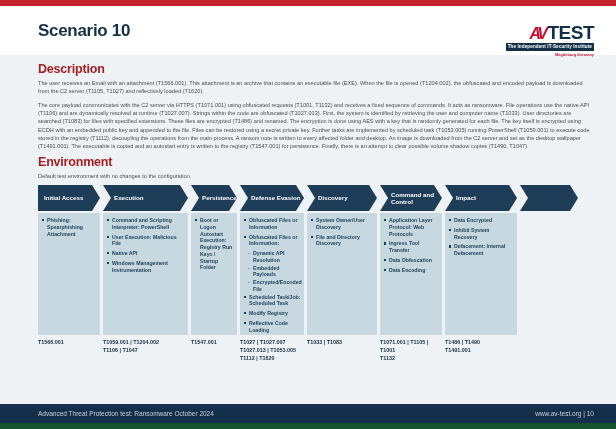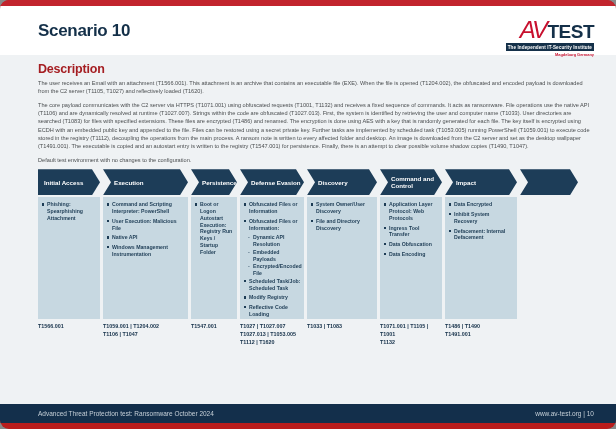--- a/index.html
+++ b/index.html
@@ -1,25 +1,25 @@
 <!DOCTYPE html>
 <html><head>
 <meta charset="utf-8">
 <style>
   html,body{margin:0;padding:0;background:#888;}
-  .page{width:616px;height:429px;background:#b91c1c;position:relative;overflow:hidden;
-        font-family:"Liberation Sans",sans-serif;border-radius:9px;-webkit-font-smoothing:antialiased;}
+  .page{width:616px;height:429px;background:#14532d;position:relative;overflow:hidden;
+        font-family:"Liberation Sans",sans-serif;-webkit-font-smoothing:antialiased;}
   .topbar{height:6px;background:#c2242d;}
   .header{height:49px;display:flex;justify-content:space-between;align-items:center;
           padding:0 22px 0 38px;background:#fff;}
   .page-title{font-size:17px;font-weight:bold;color:#143049;letter-spacing:-0.3px;}
   
   .logo{width:100px;display:flex;flex-direction:column;align-items:flex-end;margin-top:4px;}
   .logo-row{display:flex;align-items:baseline;line-height:1;}
-  .logo-av{color:#c8102e;font-weight:400;font-style:italic;font-size:24px;letter-spacing:-2.5px;padding-right:2px;}
+  .logo-av{color:#c8102e;font-weight:700;font-style:italic;font-size:16px;letter-spacing:-2.5px;padding-right:2px;}
   .logo-test{color:#143049;font-weight:900;font-size:19px;letter-spacing:-0.5px;margin-top:14px;}
   .logo-tag{background:#143049;color:#ffffff;font-size:4.6px;font-weight:bold;
             padding:1.5px 2px;margin-top:1px;white-space:nowrap;letter-spacing:0.1px;}
   .logo-loc{color:#c8102e;font-size:3.9px;margin-top:1px;font-weight:bold;}
   
   .band{height:349px;background:#eff2f4;padding:5px 40px 0 38px;box-sizing:border-box;}
   .section-heading{font-size:12.5px;font-weight:bold;color:#a51e22;letter-spacing:-0.2px;
                    margin:3px 0 2px 0;line-height:1.1;}
   .body-text{font-size:5.6px;line-height:1.5;color:#4b4e50;margin:0 0 5px 0;width:552px;}
   
@@ -71,20 +71,21 @@
       <div class="logo-loc">Magdeburg Germany</div>
     </div>
   </div>
 
   <div class="band">
 
     <div class="section-heading">Description</div>
     <p class="body-text">The user receives an Email with an attachment (T1566.001). This attachment is an archive that contains an executable file (EXE). When the file is opened (T1204.002), the obfuscated and encoded payload is downloaded from the C2 server (T1105, T1027) and reflectively loaded (T1620).</p>
     <p class="body-text">The core payload communicates with the C2 server via HTTPS (T1071.001) using obfuscated requests (T1001, T1132) and receives a fixed sequence of commands. It acts as ransomware. File operations use the native API (T1106) and are dynamically resolved at runtime (T1027.007). Strings within the code are obfuscated (T1027.013). First, the system is identified by retrieving the user and computer name (T1033). User directories are searched (T1083) for files with specified extensions. These files are encrypted (T1486) and renamed. The encryption is done using AES with a key that is randomly generated for each file. The key itself is encrypted using ECDH with an embedded public key and appended to the file. Files can be restored using a secret private key. Further tasks are implemented by scheduled task (T1053.005) running PowerShell (T1059.001) to execute code stored in the registry (T1112), decoupling the operations from the main process. A ransom note is written to every affected folder and desktop. An image is downloaded from the C2 server and set as the desktop wallpaper (T1491.001). The executable is copied and an autostart entry is written to the registry (T1547.001) for persistence. Finally, there is an attempt to clear possible volume shadow copies (T1490, T1047).</p>
 
+    <div class="section-heading">Environment</div>
     <p class="body-text">Default test environment with no changes to the configuration.</p>
 
 
     <div class="banner">
       <div class="seg w1">Initial Access</div>
       <div class="seg notch w2">Execution</div>
       <div class="seg notch w3">Persistence</div>
       <div class="seg notch w4">Defense Evasion</div>
       <div class="seg notch w5">Discovery</div>
       <div class="seg notch w6">Command and Control</div>

